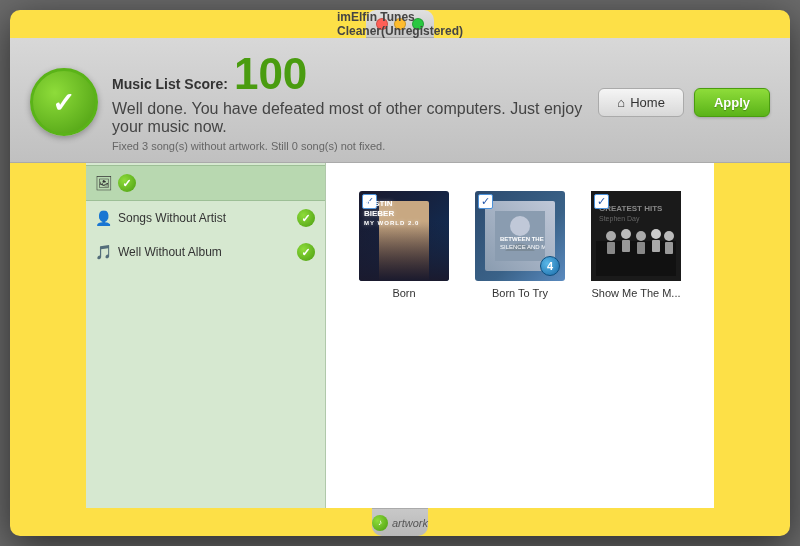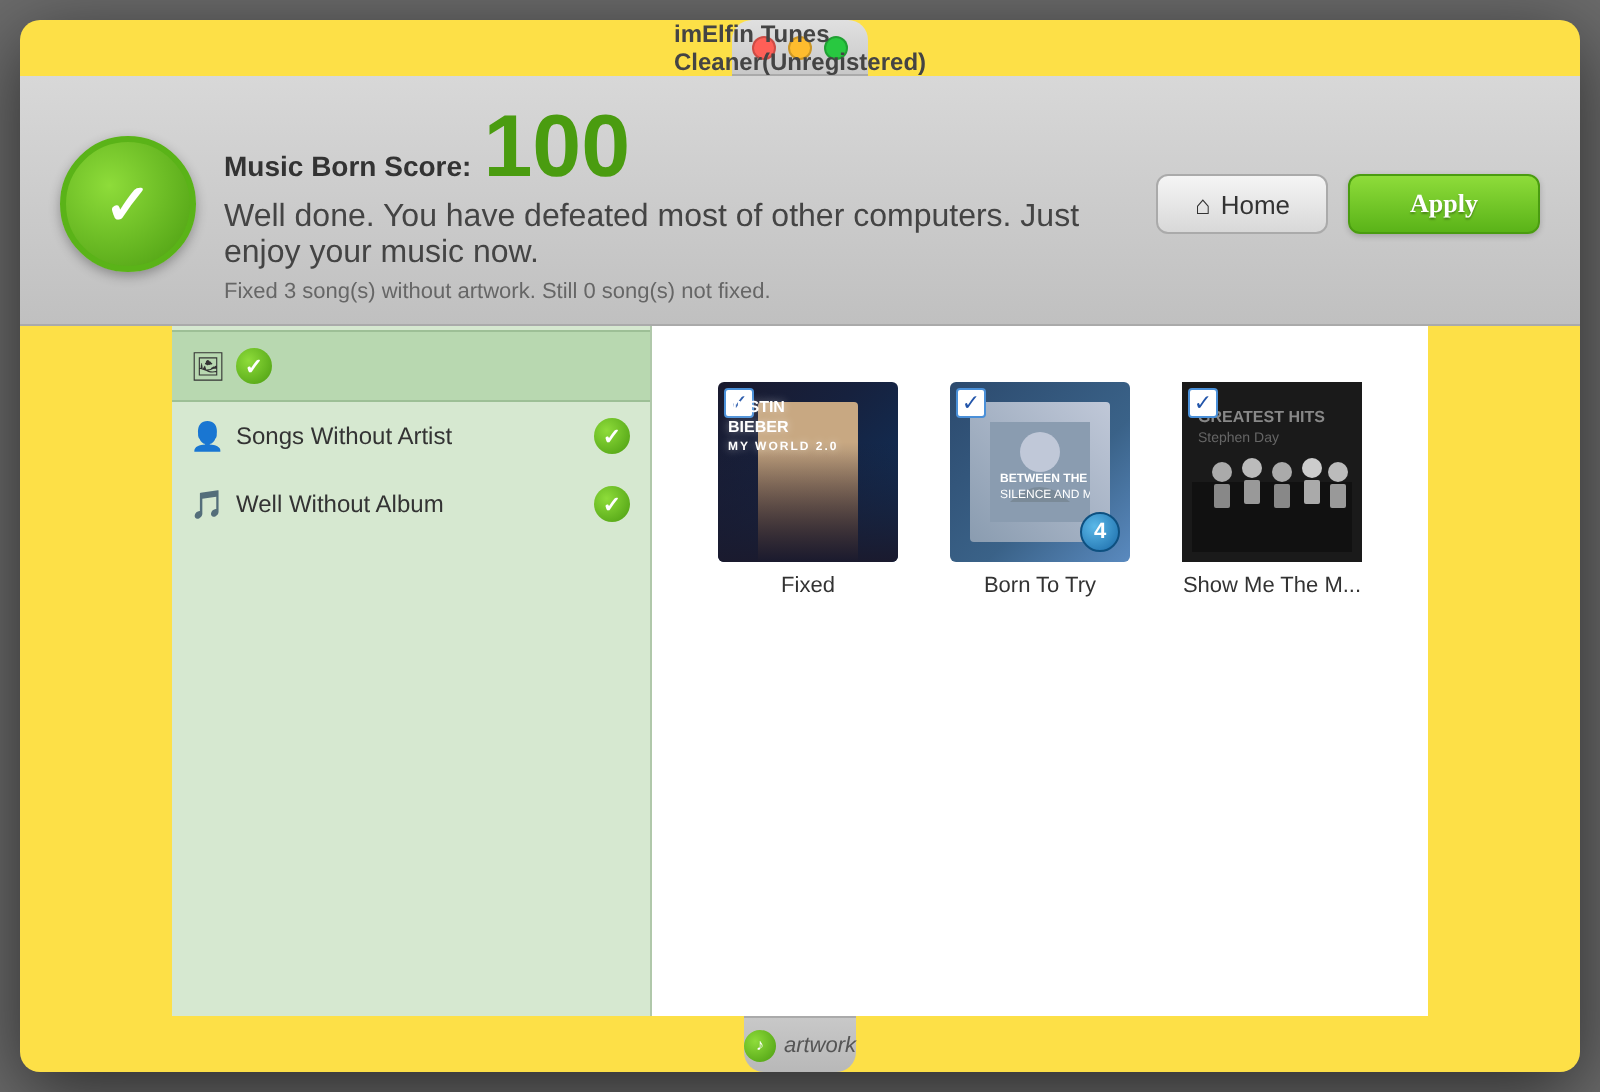--- a/index.html
+++ b/index.html
@@ -143,28 +143,27 @@
       display: flex;
       align-items: center;
       gap: 5px;
       font-weight: 500;
     }
 
     .btn-apply {
       background: linear-gradient(180deg, #8edc3a 0%, #5ab318 100%);
       border: 1px solid #4a9c10;
       border-radius: 6px;
-      padding: 6px 30px;
+      padding: 6px 19px;
       font-size: 13px;
       color: white;
       cursor: pointer;
       font-weight: 600;
       text-shadow: 0 1px 1px rgba(0,0,0,0.3);
       box-shadow: 0 1px 3px rgba(0,0,0,0.2);
-      font-family: Liberation Serif, serif;
     }
 
     
     .main-content {
       display: flex;
       flex: 1;
       overflow: hidden;
     }
 
     
@@ -395,21 +394,21 @@
     </div>
     <span class="titlebar-text">imElfin Tunes Cleaner(Unregistered)</span>
   </div>
 
   <div class="header">
     <div class="score-icon">
       <span class="score-icon-inner">✓</span>
     </div>
     <div class="header-content">
       <div class="score-line">
-        <span class="score-label">Music Born Score:</span>
+        <span class="score-label">Music List Score:</span>
         <span class="score-value">100</span>
       </div>
       <div class="score-desc">Well done. You have defeated most of other computers. Just enjoy your music now.</div>
       <div class="score-fixed">Fixed 3 song(s) without artwork. Still 0 song(s) not fixed.</div>
     </div>
     <div class="header-buttons">
       <button class="btn-home">
         <span>⌂</span>
         <span>Home</span>
       </button>
@@ -445,21 +444,21 @@
     <div class="content-area">
 
       <div class="album-item">
         <div class="album-cover-wrap">
           <div class="album-cover cover-bieber">
             <div class="cover-bieber-text">JUSTIN<br>BIEBER<br><span style="font-size:6px;letter-spacing:1px">MY WORLD 2.0</span></div>
             <div style="position:absolute;bottom:0;left:0;right:0;height:60px;background:linear-gradient(180deg,transparent,#1a1a2e);z-index:1"></div>
           </div>
           <div class="album-checkbox">✓</div>
         </div>
-        <span class="album-title">Fixed</span>
+        <span class="album-title">Born</span>
       </div>
 
       <div class="album-item">
         <div class="album-cover-wrap">
           <div class="album-cover cover-born">
             <div class="cover-born-inner">
               <svg width="50" height="50" viewBox="0 0 50 50">
                 <rect width="50" height="50" fill="#8a9cb0"></rect>
                 <circle cx="25" cy="15" r="10" fill="#c0c8d8"></circle>
                 <path d="M10 40 Q25 25 40 40" fill="#7a8a98"></path>

